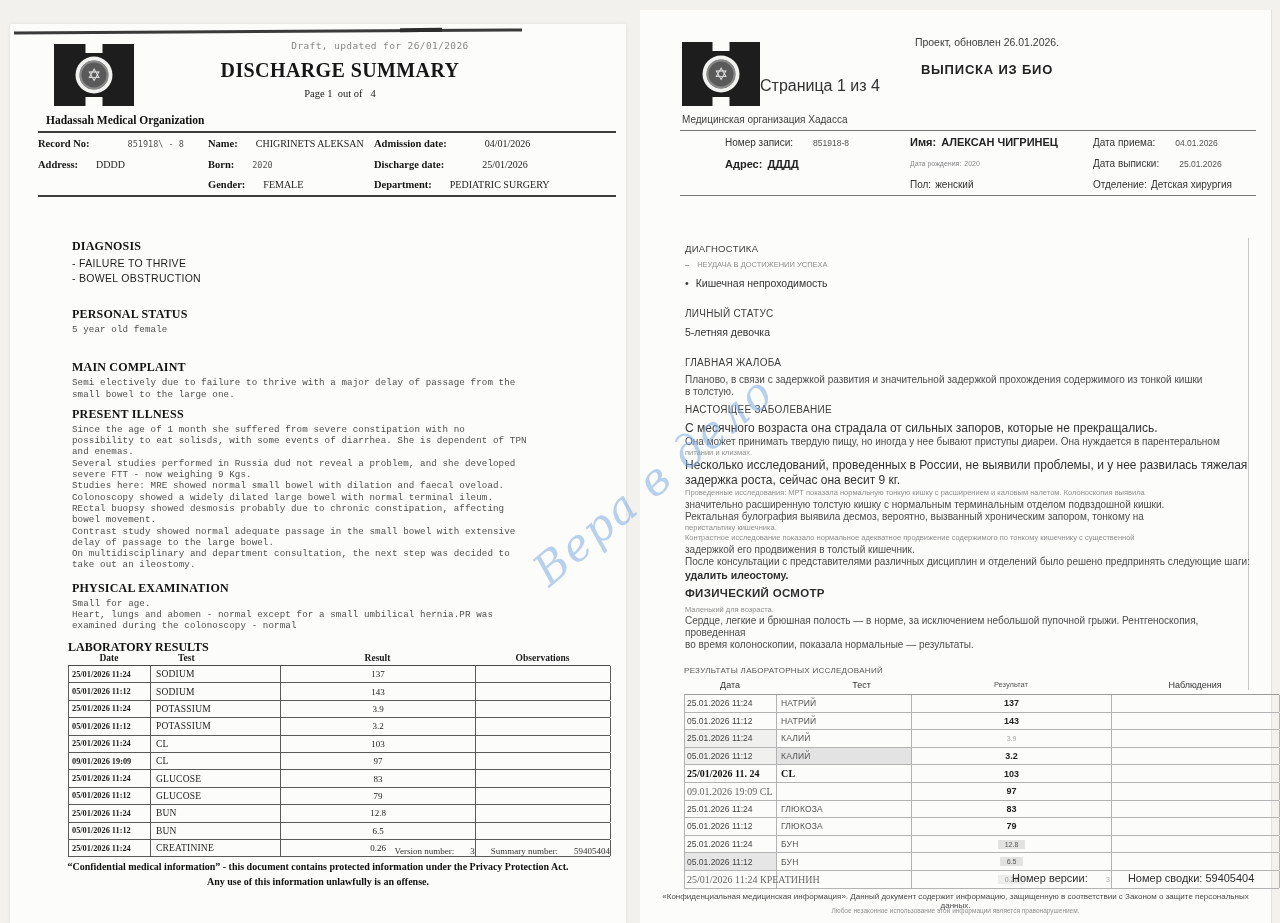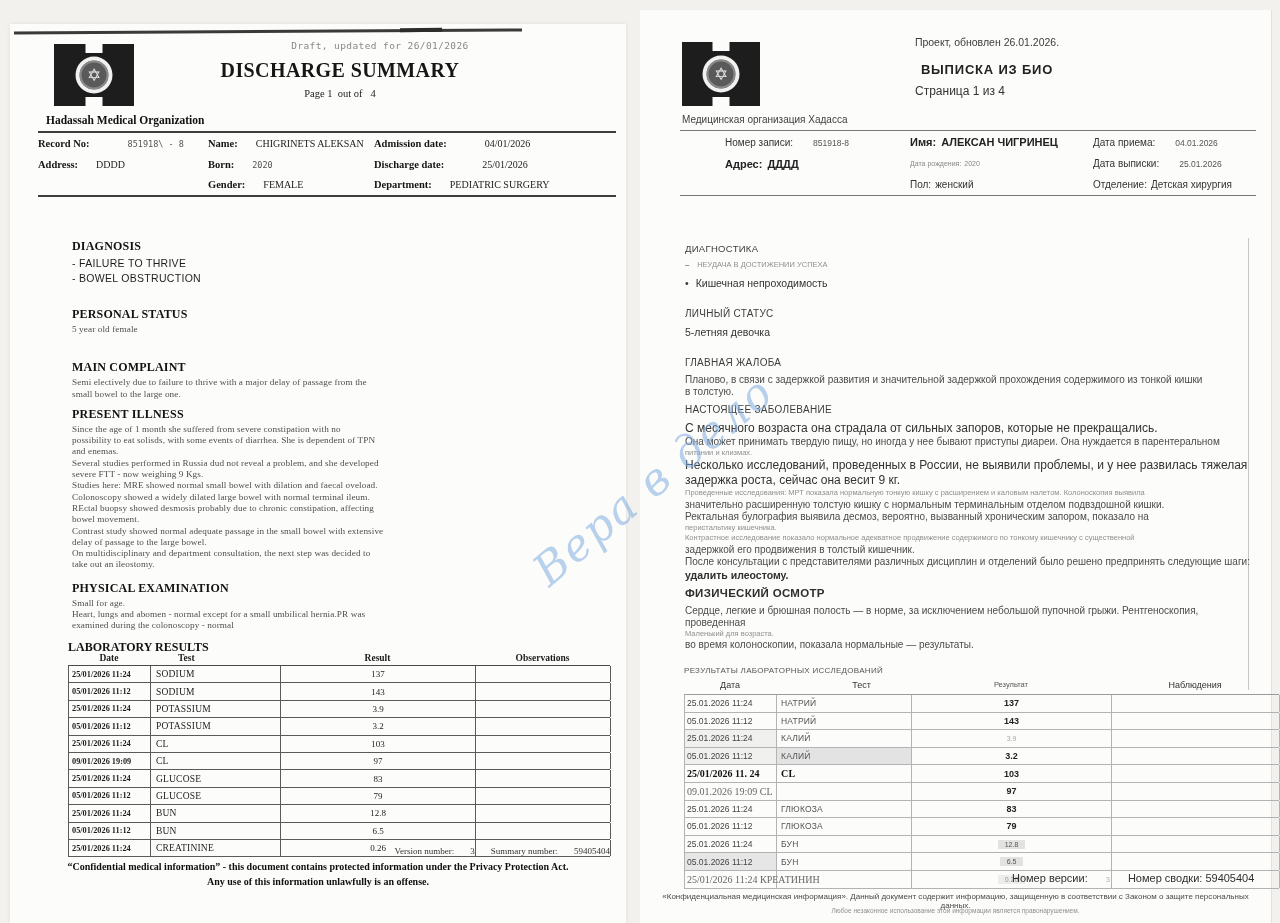--- a/index.html
+++ b/index.html
@@ -39,21 +39,21 @@
     display:grid;grid-template-columns:170px 166px 242px;grid-template-rows:21px 20px 20px;align-items:center;}
   .l-info .cell{display:flex;align-items:baseline;white-space:nowrap;gap:12px;}
   .l-lab{font-family:"Liberation Serif",serif;font-weight:bold;font-size:10.5px;color:#141414;}
   .l-val{font-family:"Liberation Serif",serif;font-size:10px;color:#222;margin-left:6px;}
   .l-val.mono{font-family:"DejaVu Sans Mono",monospace;font-size:8.5px;color:#555;}
   .l-val.gap{margin-left:26px;}
 
   .l-sections{position:absolute;left:62px;top:215px;width:522px;}
   .lsec .l-head{font-family:"Liberation Serif",serif;font-weight:bold;font-size:12px;color:#121212;
     letter-spacing:.2px;line-height:14px;margin-bottom:3px;}
-  .lline{font-family:Liberation Serif, serif;font-size:9.2px;line-height:11.3px;color:#4f4f4f;
+  .lline{font-family:Liberation Mono, monospace;font-size:9.2px;line-height:11.3px;color:#4f4f4f;
     letter-spacing:.1px;white-space:nowrap;}
   .lline.l-serif-line{font-family:Liberation Sans, sans-serif;font-size:10.5px;line-height:15px;color:#1d1d1d;letter-spacing:.3px;}
   .sec-mb1{margin-bottom:21px}.sec-mb2{margin-bottom:25px}.sec-mb3{margin-bottom:7px}
   .sec-mb4{margin-bottom:10px}
 
   .l-lab-block{position:absolute;left:58px;top:617px;width:542px;}
   .l-lab-title{font-family:"Liberation Serif",serif;font-weight:bold;font-size:12px;color:#121212;line-height:12px;}
   .l-lab-hdr{position:relative;height:12px;margin-top:0px;
     font-family:"Liberation Serif",serif;font-weight:bold;font-size:9.5px;color:#1a1a1a;}
   .l-lab-hdr span{position:absolute;text-align:center;}
@@ -69,21 +69,21 @@
   .l-version{position:absolute;left:58px;top:822px;width:542px;display:flex;justify-content:flex-end;gap:16px;
     font-family:"Liberation Serif",serif;font-size:9px;color:#333;}
   .l-footer{position:absolute;left:18px;top:836px;width:580px;text-align:center;
     font-family:"Liberation Serif",serif;font-weight:bold;font-size:10px;color:#0f0f0f;line-height:14.5px;}
 
   
   #right-logo{left:42px;top:32px;width:78px;height:64px;}
   .r-draft{position:absolute;left:147px;top:26px;width:400px;text-align:center;font-size:10.5px;color:#3c3c3c;}
   .r-title{position:absolute;left:147px;top:52px;width:400px;text-align:center;
     font-weight:bold;font-size:13px;color:#222;letter-spacing:.8px;}
-  .r-pageinfo{position:absolute;left:120px;top:74px;width:400px;text-align:center;font-size:12px;color:#333;}
+  .r-pageinfo{position:absolute;left:120px;top:67px;width:400px;font-size:16px;color:#333;}
   .r-org{position:absolute;left:42px;top:104px;font-size:10px;color:#3e3e3e;}
   .r-edge-line{position:absolute;left:608px;top:228px;width:1px;height:452px;background:#c8c7c4;}
 
   .r-info{position:absolute;left:40px;top:120px;width:576px;height:64px;
     border-top:1.5px solid #777;border-bottom:1.5px solid #777;
     display:grid;grid-template-columns:185px 183px 208px;grid-template-rows:22px 21px 21px;align-items:center;}
   .r-info .cell{display:flex;align-items:baseline;white-space:nowrap;padding-left:45px;}
   .r-lab{font-size:10px;color:#333;}
   .r-val-sm{font-size:8.5px;color:#555;margin-left:20px;}
   .r-val-bold{font-weight:bold;font-size:11px;color:#222;margin-left:5px;}
@@ -424,34 +424,34 @@
       <div class="r-head h-md">НАСТОЯЩЕЕ ЗАБОЛЕВАНИЕ</div>
       <div>
 
       <div class="rline lg">С месячного возраста она страдала от сильных запоров, которые не прекращались.</div>
           <div class="rline sm">Она может принимать твердую пищу, но иногда у нее бывают приступы диареи. Она нуждается в парентеральном</div>
           <div class="rline xs">питании и клизмах.</div>
           <div class="rline lg">Несколько исследований, проведенных в России, не выявили проблемы, и у нее развилась тяжелая</div>
           <div class="rline lg">задержка роста, сейчас она весит 9 кг.</div>
           <div class="rline xs">Проведенные исследования: МРТ показала нормальную тонкую кишку с расширением и каловым налетом. Колоноскопия выявила</div>
           <div class="rline sm">значительно расширенную толстую кишку с нормальным терминальным отделом подвздошной кишки.</div>
-          <div class="rline sm">Ректальная булография выявила десмоз, вероятно, вызванный хроническим запором, показало на</div>
+          <div class="rline sm">Ректальная булография выявила десмоз, вероятно, вызванный хроническим запором, тонкому на</div>
           <div class="rline xs">перистальтику кишечника.</div>
           <div class="rline xs">Контрастное исследование показало нормальное адекватное продвижение содержимого по тонкому кишечнику с существенной</div>
           <div class="rline sm">задержкой его продвижения в толстый кишечник.</div>
           <div class="rline sm">После консультации с представителями различных дисциплин и отделений было решено предпринять следующие шаги:</div>
           <div class="rline mdb">удалить илеостому.</div>
         </div>
     </div>
     <div class="rsec">
       <div class="r-head h-lg">ФИЗИЧЕСКИЙ ОСМОТР</div>
       <div>
 
-      <div class="rline sm">Сердце, легкие и брюшная полость  —  в норме, за исключением небольшой пупочной грыжи. Рентгеноскопия, проведенная</div>
-          <div class="rline xs">Маленький для возраста.</div>
+      <div class="rline xs">Маленький для возраста.</div>
+          <div class="rline sm">Сердце, легкие и брюшная полость  —  в норме, за исключением небольшой пупочной грыжи. Рентгеноскопия, проведенная</div>
           <div class="rline sm">во время колоноскопии, показала нормальные  —  результаты.</div>
         </div>
     </div>
   </div>
 
   <div class="r-lab-block">
     <div class="r-lab-title">РЕЗУЛЬТАТЫ ЛАБОРАТОРНЫХ ИССЛЕДОВАНИЙ</div>
     <div class="r-lab-hdr">
       <span class="r-h-date">Дата</span>
       <span class="r-h-test">Тест</span>

